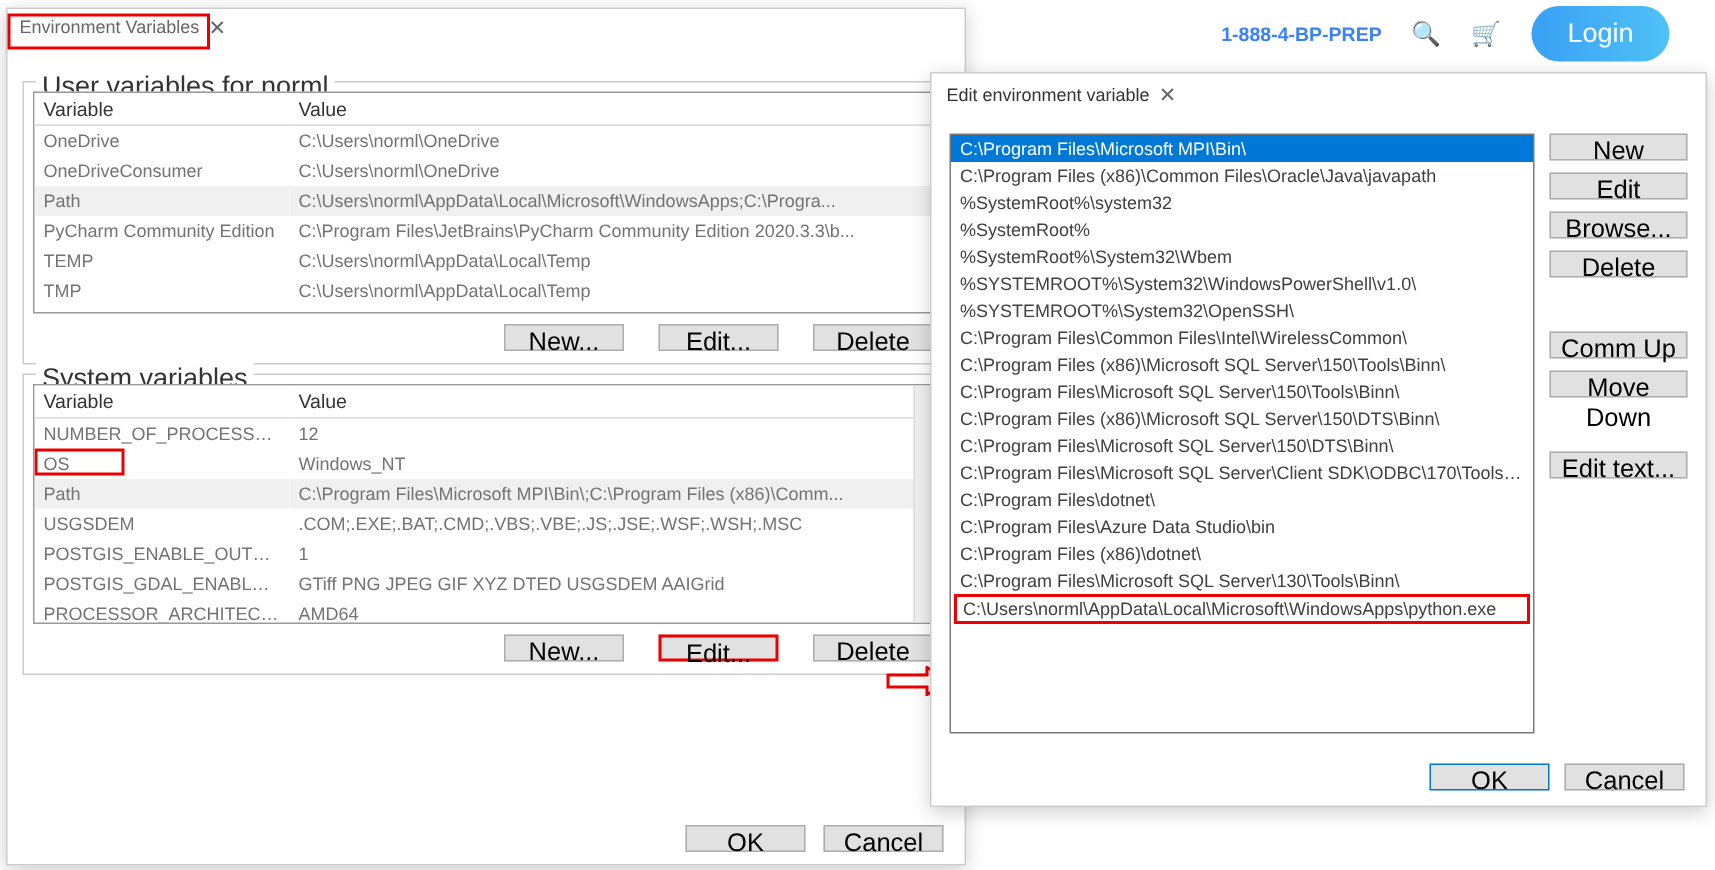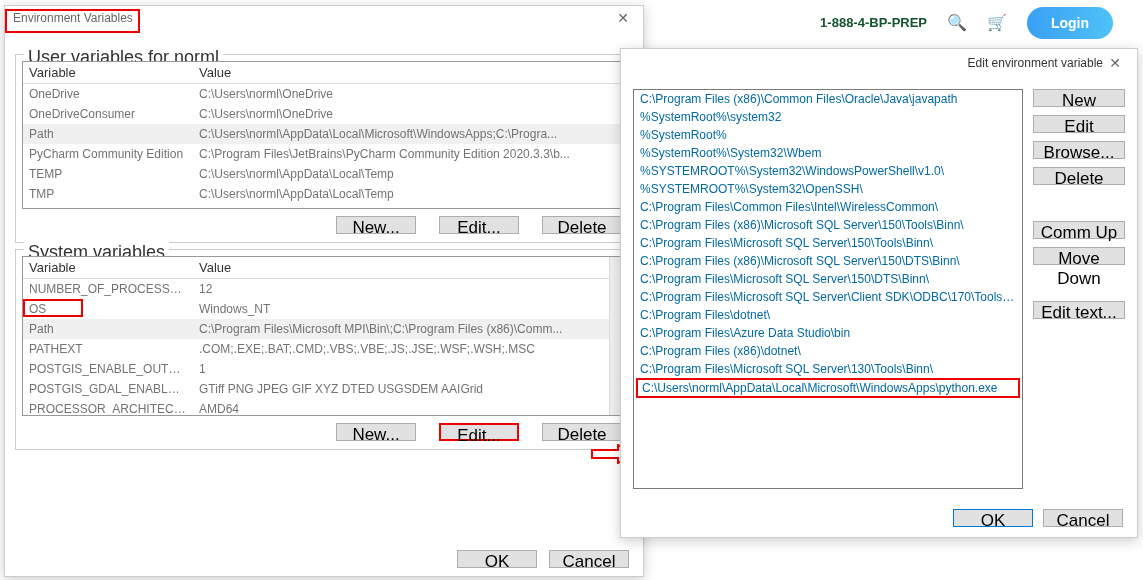--- a/index.html
+++ b/index.html
@@ -1,27 +1,27 @@
 <!DOCTYPE html>
 <html><head>
   <meta charset="utf-8">
   <style>
     * { box-sizing: border-box; font-family: "Segoe UI", Tahoma, sans-serif; }
     body { margin: 0; padding: 0; width: 1143px; height: 580px; background: #fff; position: relative; font-size: 12px; }
 
     
     .site-header { position: absolute; top: 0; left: 620px; right: 0; height: 45px; display: flex; align-items: center; justify-content: flex-end; gap: 20px; padding: 0 30px; }
-    .phone { font-weight: bold; color: #14532d; font-size: 13px; }
+    .phone { font-weight: bold; color: #3b82f6; font-size: 13px; }
     .hdr-icon { color: #666; font-size: 16px; }
-    .login-btn { background: linear-gradient(to right,#39a0f5,#4fc2f7); color:#fff; border:none; border-radius:20px; padding:8px 24px; font-size:14px; font-weight:700; cursor:pointer; }
+    .login-btn { background: linear-gradient(to right,#39a0f5,#4fc2f7); color:#fff; border:none; border-radius:20px; padding:8px 24px; font-size:18px; font-weight:400; cursor:pointer; }
 
     
     .dlg { position: absolute; background: #fff; border: 1px solid #ccc; box-shadow: 0 3px 12px rgba(0,0,0,0.2); }
     .dlg-left { top: 5px; left: 4px; width: 640px; height: 572px; }
-    .titlebar { display:flex; align-items:center; justify-content:space-between; padding:4px 8px; font-size:12px; color:#666; }
+    .titlebar { display:flex; align-items:center; justify-content:flex-start; padding:4px 8px; font-size:12px; color:#666; }
     .close-x { width:24px; text-align:center; color:#666; font-size:14px; cursor:pointer; }
 
     .red-box { border:2px solid #e00; }
     .title-red { position:absolute; top:3px; left:0; width:135px; height:24px; }
 
     .groupbox { border:1px solid #ccc; margin:6px 10px; padding:6px 6px 8px 6px; position:relative; }
     .gb-title { position:absolute; top:-8px; left:8px; background:#fff; padding:0 4px; font-size:18px; color:#333; }
 
     .tbl-wrap { border:1px solid #999; height:148px; overflow:hidden; background:#fff; position:relative; }
     .tbl-wrap2 { height:160px; }
@@ -36,23 +36,23 @@
     .winbtn { min-width:80px; height:18px; font-size:17px; background:#e1e1e1; border:1px solid #adadad; cursor:pointer; }
     .winbtn.primary { border:1.5px solid #0078d7; }
 
     .path-red-user { position:absolute; top:42px; left:0; width:60px; height:18px; border:2px solid #e00; pointer-events:none; }
     .edit-red { border:2px solid #e00 !important; }
 
     .bottom-row { position:absolute; bottom:8px; right:14px; display:flex; gap:12px; }
 
     
     .dlg-right { top:48px; left:620px; width:518px; height:490px; }
-    .titlebar2 { padding:6px 10px; font-size:12px; color:#333; display:flex; justify-content:flex-end; align-items:center; }
+    .titlebar2 { padding:6px 10px; font-size:12px; color:#333; display:flex; justify-content:flex-start; align-items:center; }
     .list-wrap { position:absolute; top:40px; left:12px; width:390px; bottom:48px; border:1px solid #7a7a7a; overflow:hidden; }
-    .list-item { padding:2px 6px; font-size:12px; color:#0369a1; white-space:nowrap; overflow:hidden; text-overflow:ellipsis; cursor:default; }
+    .list-item { padding:2px 6px; font-size:12px; color:#404040; white-space:nowrap; overflow:hidden; text-overflow:ellipsis; cursor:default; }
     .list-item.sel { background:#0078d7; color:#fff; }
     .list-item.last-box { border:2px solid #e00; margin:0 2px 2px 2px; padding:1px 4px; }
 
     .side-btns { position:absolute; top:40px; right:12px; width:92px; display:flex; flex-direction:column; gap:8px; }
     .side-btns .gap { height:20px; }
 
     .dlg-right-footer { position:absolute; bottom:10px; right:14px; display:flex; gap:10px; }
 
     
     .arrow { position:absolute; top:444px; left:590px; width:46px; height:20px; pointer-events:none; }
@@ -136,21 +136,21 @@
             </tr>
             <tr>
               <td>OS</td>
               <td>Windows_NT</td>
             </tr>
             <tr class="sel">
               <td>Path</td>
               <td>C:\Program Files\Microsoft MPI\Bin\;C:\Program Files (x86)\Comm...</td>
             </tr>
             <tr>
-              <td>PATHEXT</td>
+              <td>USGSDEM</td>
               <td>.COM;.EXE;.BAT;.CMD;.VBS;.VBE;.JS;.JSE;.WSF;.WSH;.MSC</td>
             </tr>
             <tr>
               <td>POSTGIS_ENABLE_OUTDB_R...</td>
               <td>1</td>
             </tr>
             <tr>
               <td>POSTGIS_GDAL_ENABLED_D...</td>
               <td>GTiff PNG JPEG GIF XYZ DTED USGSDEM AAIGrid</td>
             </tr>
@@ -181,20 +181,21 @@
 </svg>
 
 <div class="dlg dlg-right">
   <div class="titlebar2">
     <span>Edit environment variable</span>
     <span class="close-x">✕</span>
   </div>
 
   <div class="list-wrap">
     <div id="path-items">
+        <div class="list-item sel">C:\Program Files\Microsoft MPI\Bin\</div>
         <div class="list-item">C:\Program Files (x86)\Common Files\Oracle\Java\javapath</div>
         <div class="list-item">%SystemRoot%\system32</div>
         <div class="list-item">%SystemRoot%</div>
         <div class="list-item">%SystemRoot%\System32\Wbem</div>
         <div class="list-item">%SYSTEMROOT%\System32\WindowsPowerShell\v1.0\</div>
         <div class="list-item">%SYSTEMROOT%\System32\OpenSSH\</div>
         <div class="list-item">C:\Program Files\Common Files\Intel\WirelessCommon\</div>
         <div class="list-item">C:\Program Files (x86)\Microsoft SQL Server\150\Tools\Binn\</div>
         <div class="list-item">C:\Program Files\Microsoft SQL Server\150\Tools\Binn\</div>
         <div class="list-item">C:\Program Files (x86)\Microsoft SQL Server\150\DTS\Binn\</div>

